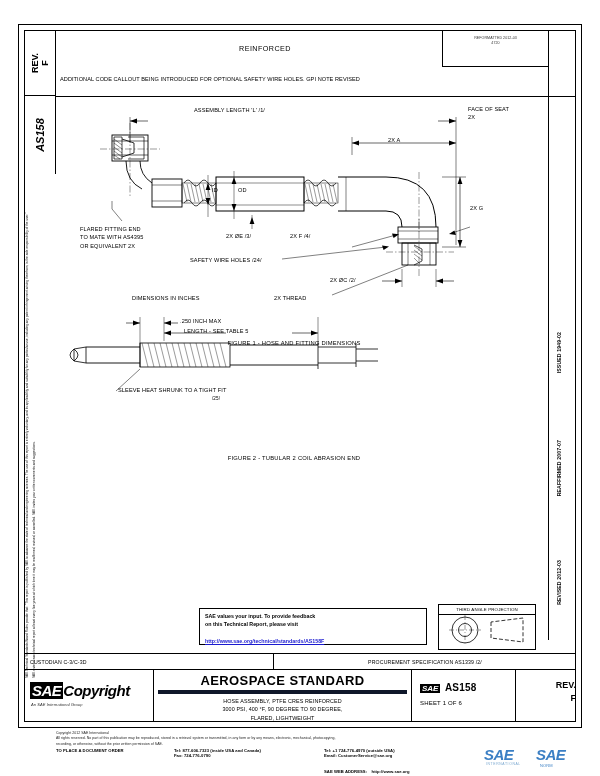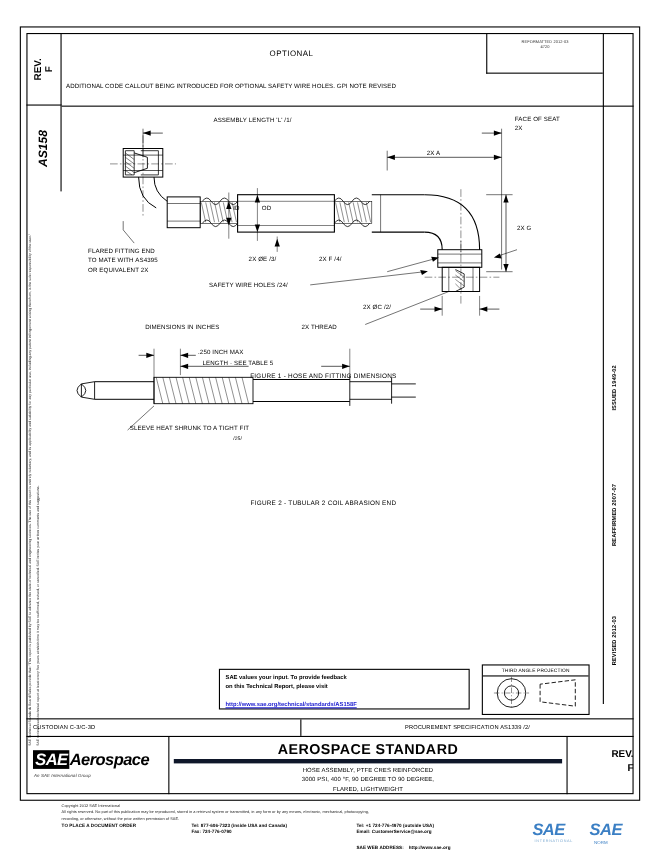--- a/index.html
+++ b/index.html
@@ -177,21 +177,21 @@
 
   <div class="vtext left-legal">SAE Technical Standards Board Rules provide that: "This report is published by SAE to advance the state of technical and engineering sciences. The use of this report is entirely voluntary, and its applicability and suitability for any particular use, including any patent infringement arising therefrom, is the sole responsibility of the user."
 
 SAE reviews each technical report at least every five years at which time it may be reaffirmed, revised, or cancelled. SAE invites your written comments and suggestions.</div>
 
   <div class="right-rail"></div>
   <div class="right-rev" style="top:332px">ISSUED 1949-02</div>
   <div class="right-rev" style="top:440px">REAFFIRMED 2007-07</div>
   <div class="right-rev" style="top:560px">REVISED 2012-03</div>
 
-  <div class="rationale-title">OPTIONAL</div>
+  <div class="rationale-title">REINFORCED</div>
   <div class="stamp-box">
     <div>REFORMATTED 2012-03</div>
     <div>4720</div>
   </div>
   <div class="rationale-body">ADDITIONAL CODE CALLOUT BEING INTRODUCED FOR OPTIONAL SAFETY WIRE HOLES. GPI NOTE REVISED</div>
   <div class="hdr-sep"></div>
 
   <div class="canvas">
 
     <svg width="492" height="543" viewBox="0 0 492 543">
@@ -395,34 +395,41 @@
 
   <div class="tb">
     <div class="tb-row1">
       <div class="tb-cust">CUSTODIAN  C-3/C-3D</div>
       <div class="tb-proc">PROCUREMENT SPECIFICATION  AS1339 /2/</div>
     </div>
 
     <div class="tb-row2">
       <div class="tb-logo">
         <div class="sae-logo">
-          <span class="mark">SAE</span><span>Aerospace</span>
+          <span class="mark">SAE</span><span>Copyright</span>
         </div>
         <div class="sae-sub">An SAE International Group</div>
       </div>
 
       <div class="tb-mid">
         <div class="as-title">AEROSPACE STANDARD</div>
         <div class="as-sub">
           <div>HOSE ASSEMBLY, PTFE  CRES REINFORCED</div>
           <div>3000 PSI, 400 °F, 90 DEGREE TO 90 DEGREE,</div>
           <div>FLARED, LIGHTWEIGHT</div>
         </div>
       </div>
 
+      <div class="tb-num">
+        <div>
+          <span class="num-mark">SAE</span>
+          <span class="num-txt">AS158</span>
+        </div>
+        <div class="sheet-txt">SHEET 1 OF 6</div>
+      </div>
 
       <div class="tb-rev">
         <div class="tb-rev-l">REV.</div>
         <div class="tb-rev-l">F</div>
       </div>
     </div>
   </div>
 
   <div class="footer">
     <div class="f-line">Copyright 2012 SAE International</div>

